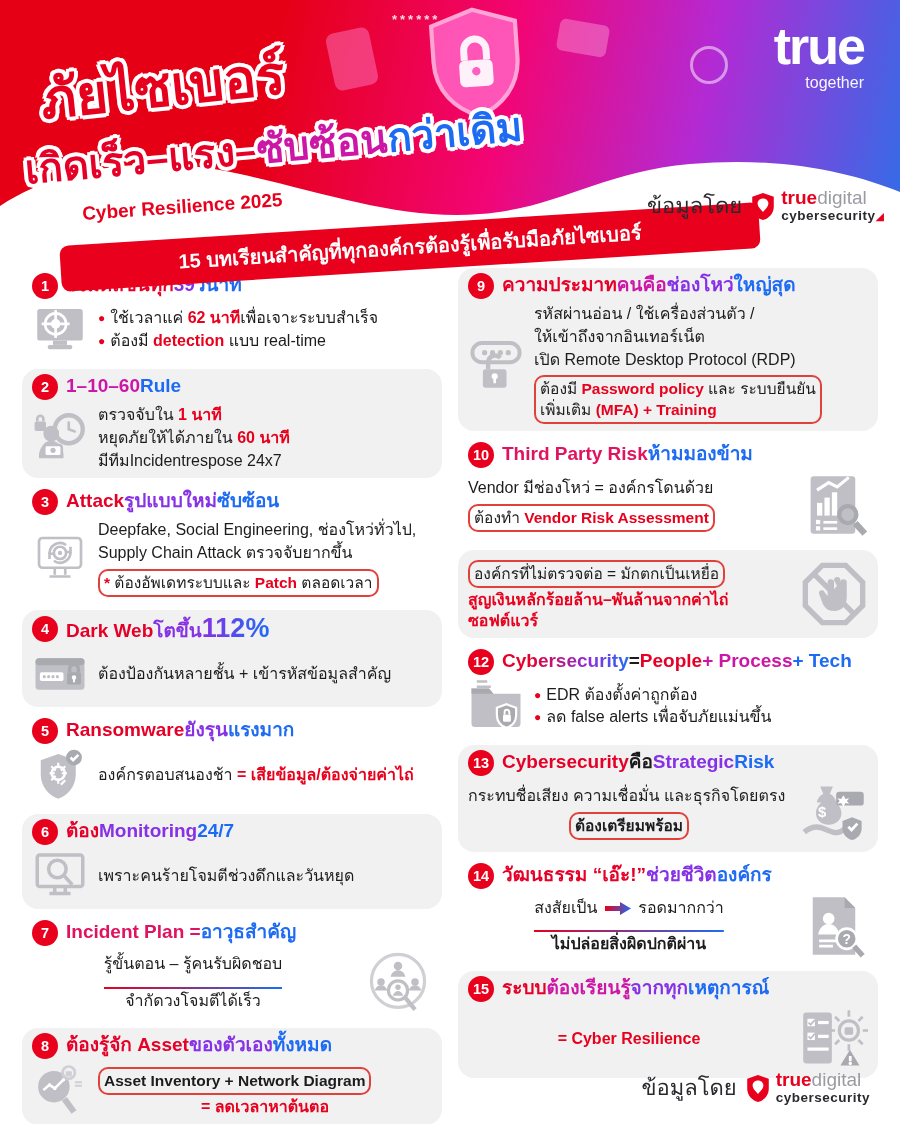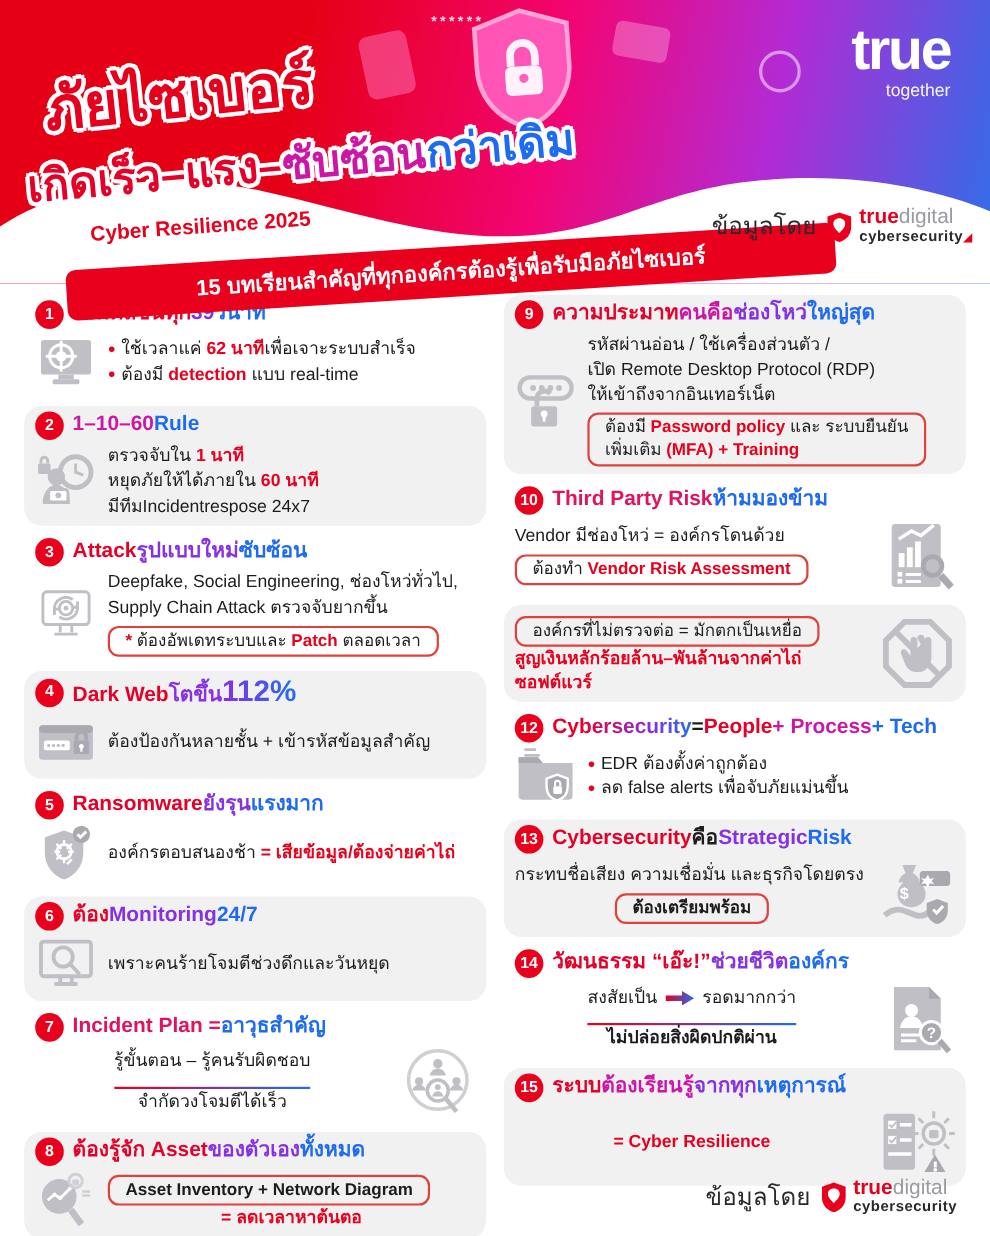--- a/index.html
+++ b/index.html
@@ -57,21 +57,21 @@
     display:inline-flex;align-items:center;justify-content:center;font-size:14.5px;margin-right:8px;
     flex:none;align-self:center;box-sizing:border-box;}
   .body{display:flex;align-items:center;gap:10px;}
   .body .rows{flex:1;min-width:0;}
   .icon{flex:none;width:56px;}
   .body.icon-right .icon{width:68px;order:2;}
   .icon svg{width:100%;height:auto;display:block;}
   .row{font-size:16px;line-height:1.3;margin:2px 0;color:#1c1c1e;}
   .row.center{text-align:center;}
   .dot{color:#e8001d;font-size:12px;margin-right:5px;vertical-align:1px;}
-  .redbox{display:inline-block;border:2px solid #e2403a;border-radius:10px;padding:2px 14px;
+  .redbox{display:inline-block;border:2px solid #e2403a;border-radius:10px;padding:2px 4px;
     margin-top:3px;font-size:15.5px;line-height:1.3;}
   .u-grad{display:inline-block;background:linear-gradient(90deg,#e8001d,#1e6cf5) bottom/100% 2px no-repeat;
     padding-bottom:14px;}
   .tok-red{color:#e60028;}
   .tok-crimson{color:#e0135e;}
   .tok-magenta{color:#cc17a6;}
   .tok-purple{color:#8631e6;}
   .tok-blue{color:#1d6bf3;}
   .tok-dark{color:#1c1c1e;}
   .tok-darkbold{color:#1c1c1e;font-weight:bold;}
@@ -357,22 +357,22 @@
                 <circle cx="37" cy="19" r="3" fill="#bfbfc5"></circle>
                 <circle cx="46" cy="19" r="3" fill="#bfbfc5"></circle>
                 <rect x="17" y="38" width="27" height="21" rx="3" fill="#bfbfc5"></rect>
                 <path d="M23 38v-8a8 8 0 0 1 14-5" stroke="#bfbfc5" stroke-width="5" fill="none"></path>
                 <circle cx="30.5" cy="46" r="3.5" fill="#fff"></circle>
                 <rect x="29" y="47.5" width="3" height="6.5" fill="#fff"></rect>
               </svg>
             </div>
             <div class="rows">
               <div class="row"><span class="tok-dark">รหัสผ่านอ่อน / ใช้เครื่องส่วนตัว /</span></div>
+              <div class="row"><span class="tok-dark">ให้เข้าถึงจากอินเทอร์เน็ต</span></div>
               <div class="row"><span class="tok-dark">เปิด Remote Desktop Protocol (RDP)</span></div>
-              <div class="row"><span class="tok-dark">ให้เข้าถึงจากอินเทอร์เน็ต</span></div>
               <div class="row"><span class="redbox"><span class="tok-dark">ต้องมี </span><span class="tok-boldred">Password policy</span><span class="tok-dark"> และ ระบบยืนยัน</span><br><span class="tok-dark">เพิ่มเติม </span><span class="tok-boldred">(MFA) + Training</span></span></div>
             </div>
           </div>
         </div>
         <div class="item">
           <div class="title">
             <span class="num">10</span>
             <span class="tok-crimson">Third Party Risk </span>
             <span class="tok-blue">ห้ามมองข้าม</span>
           </div>

